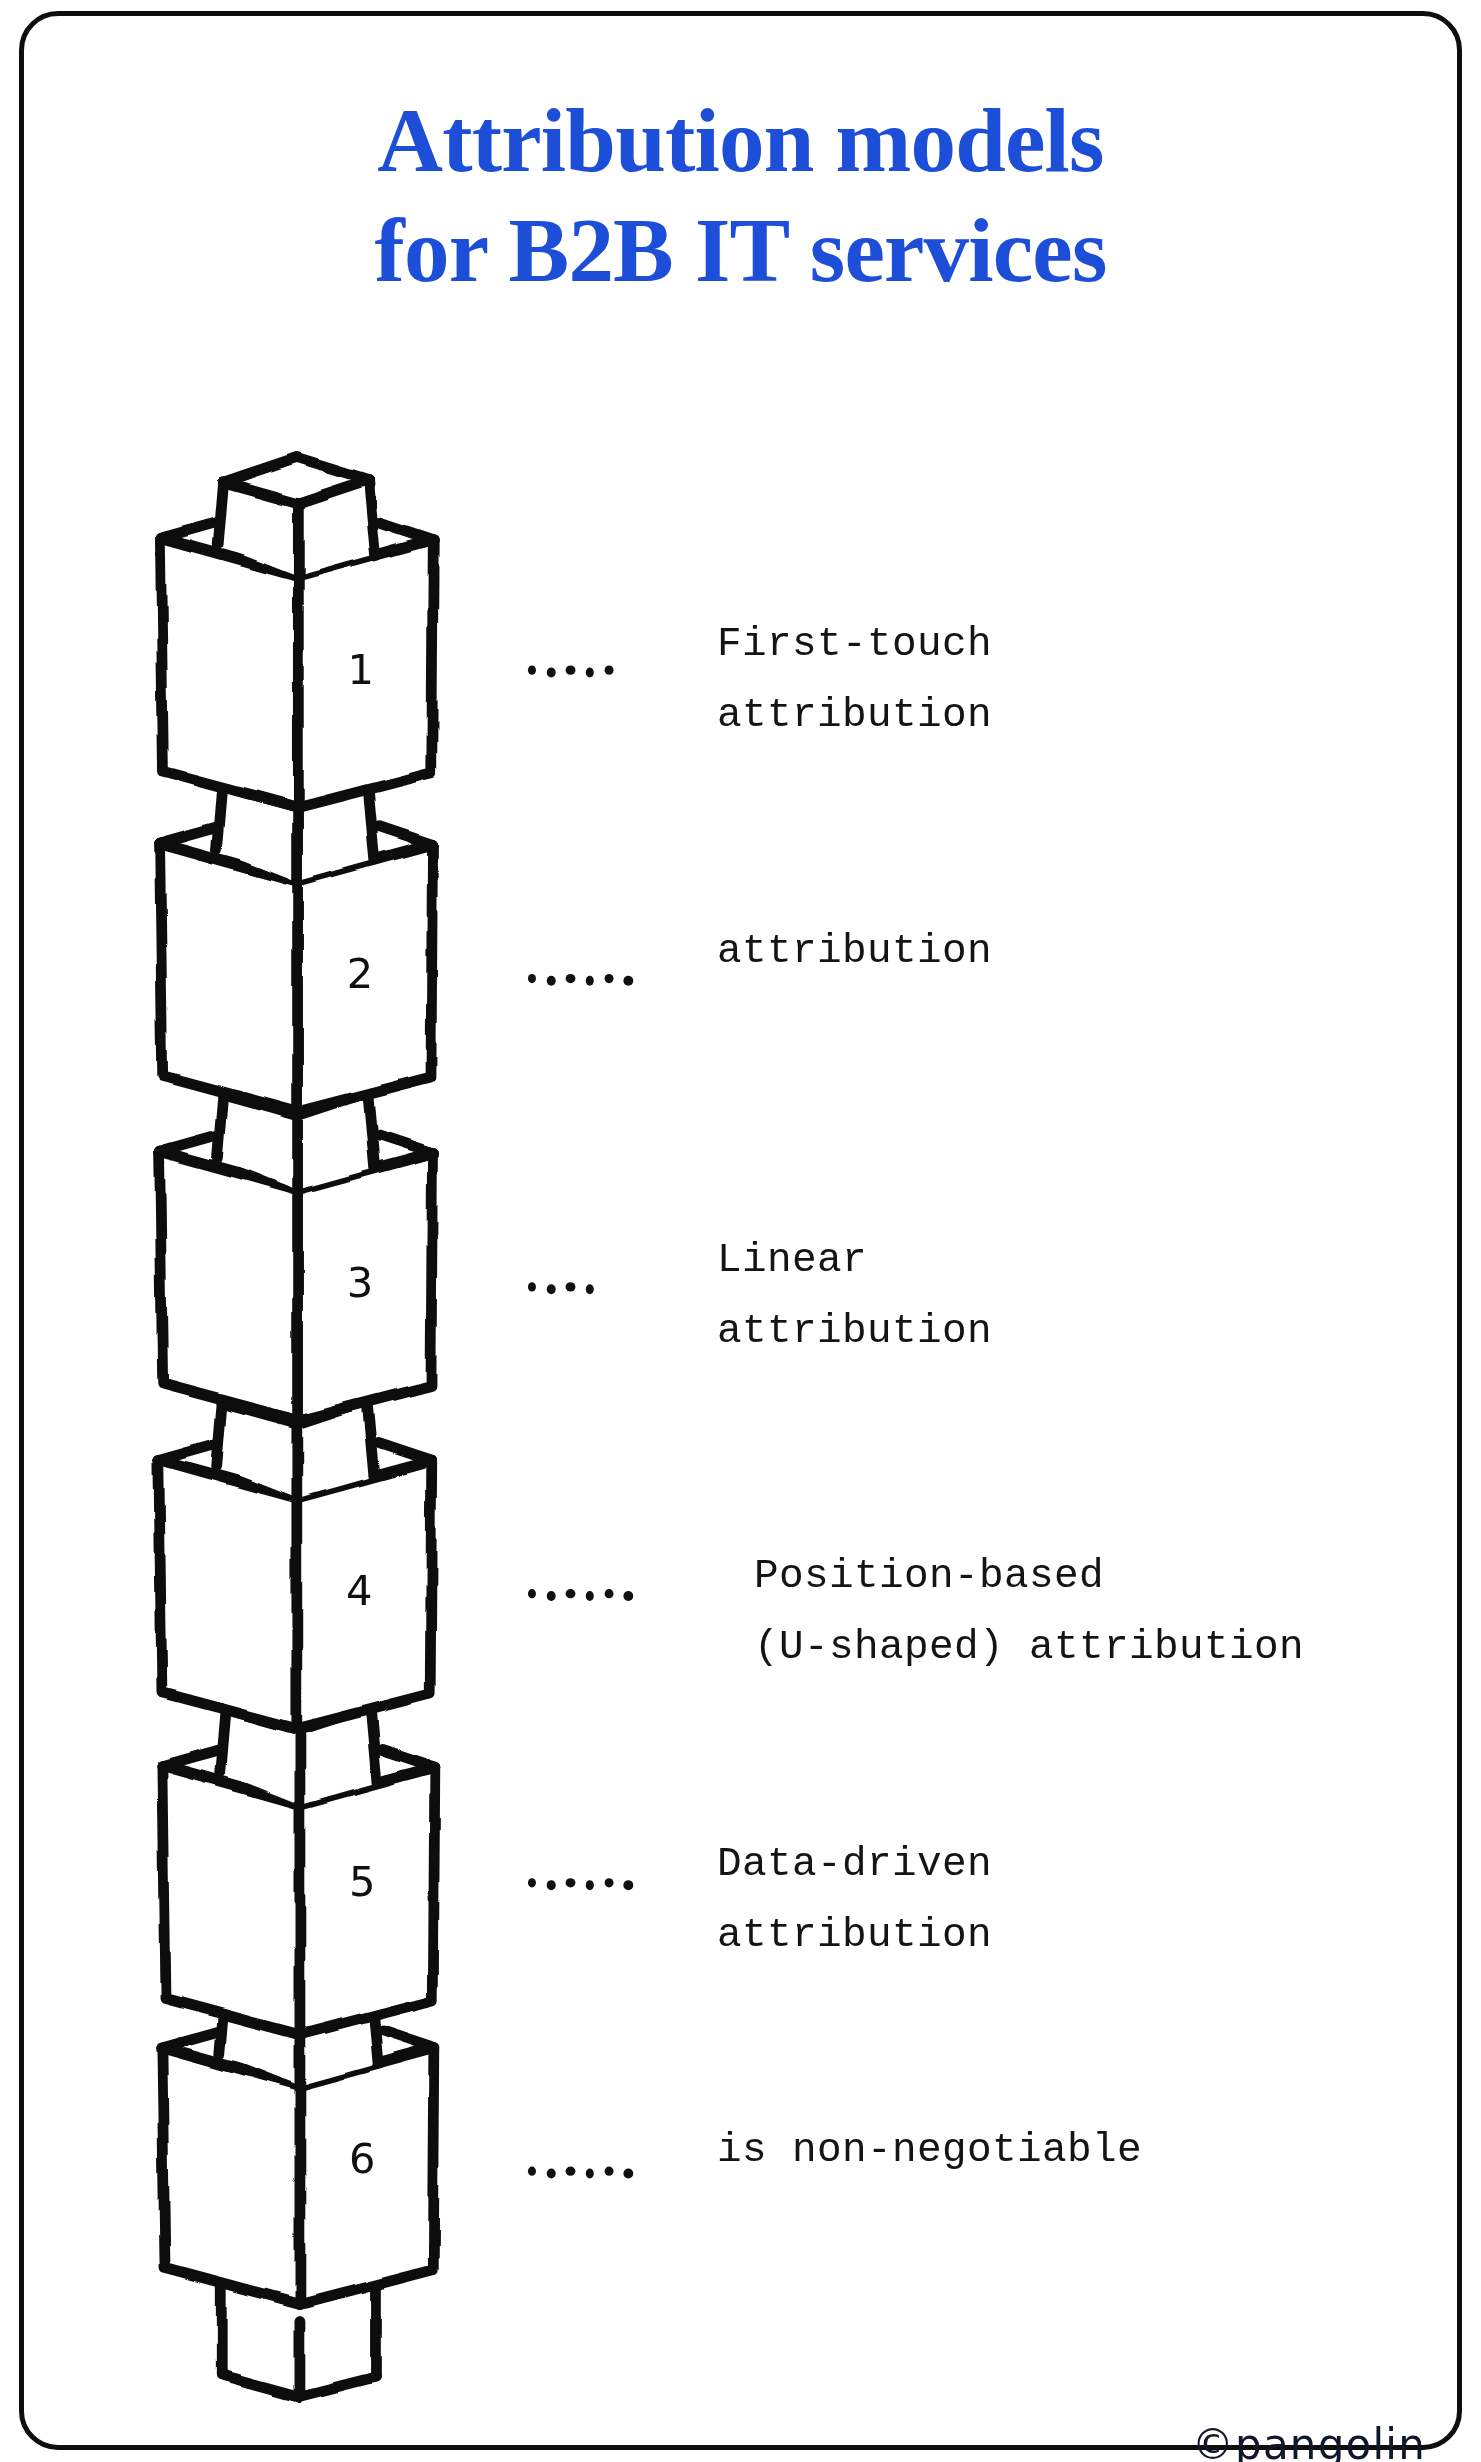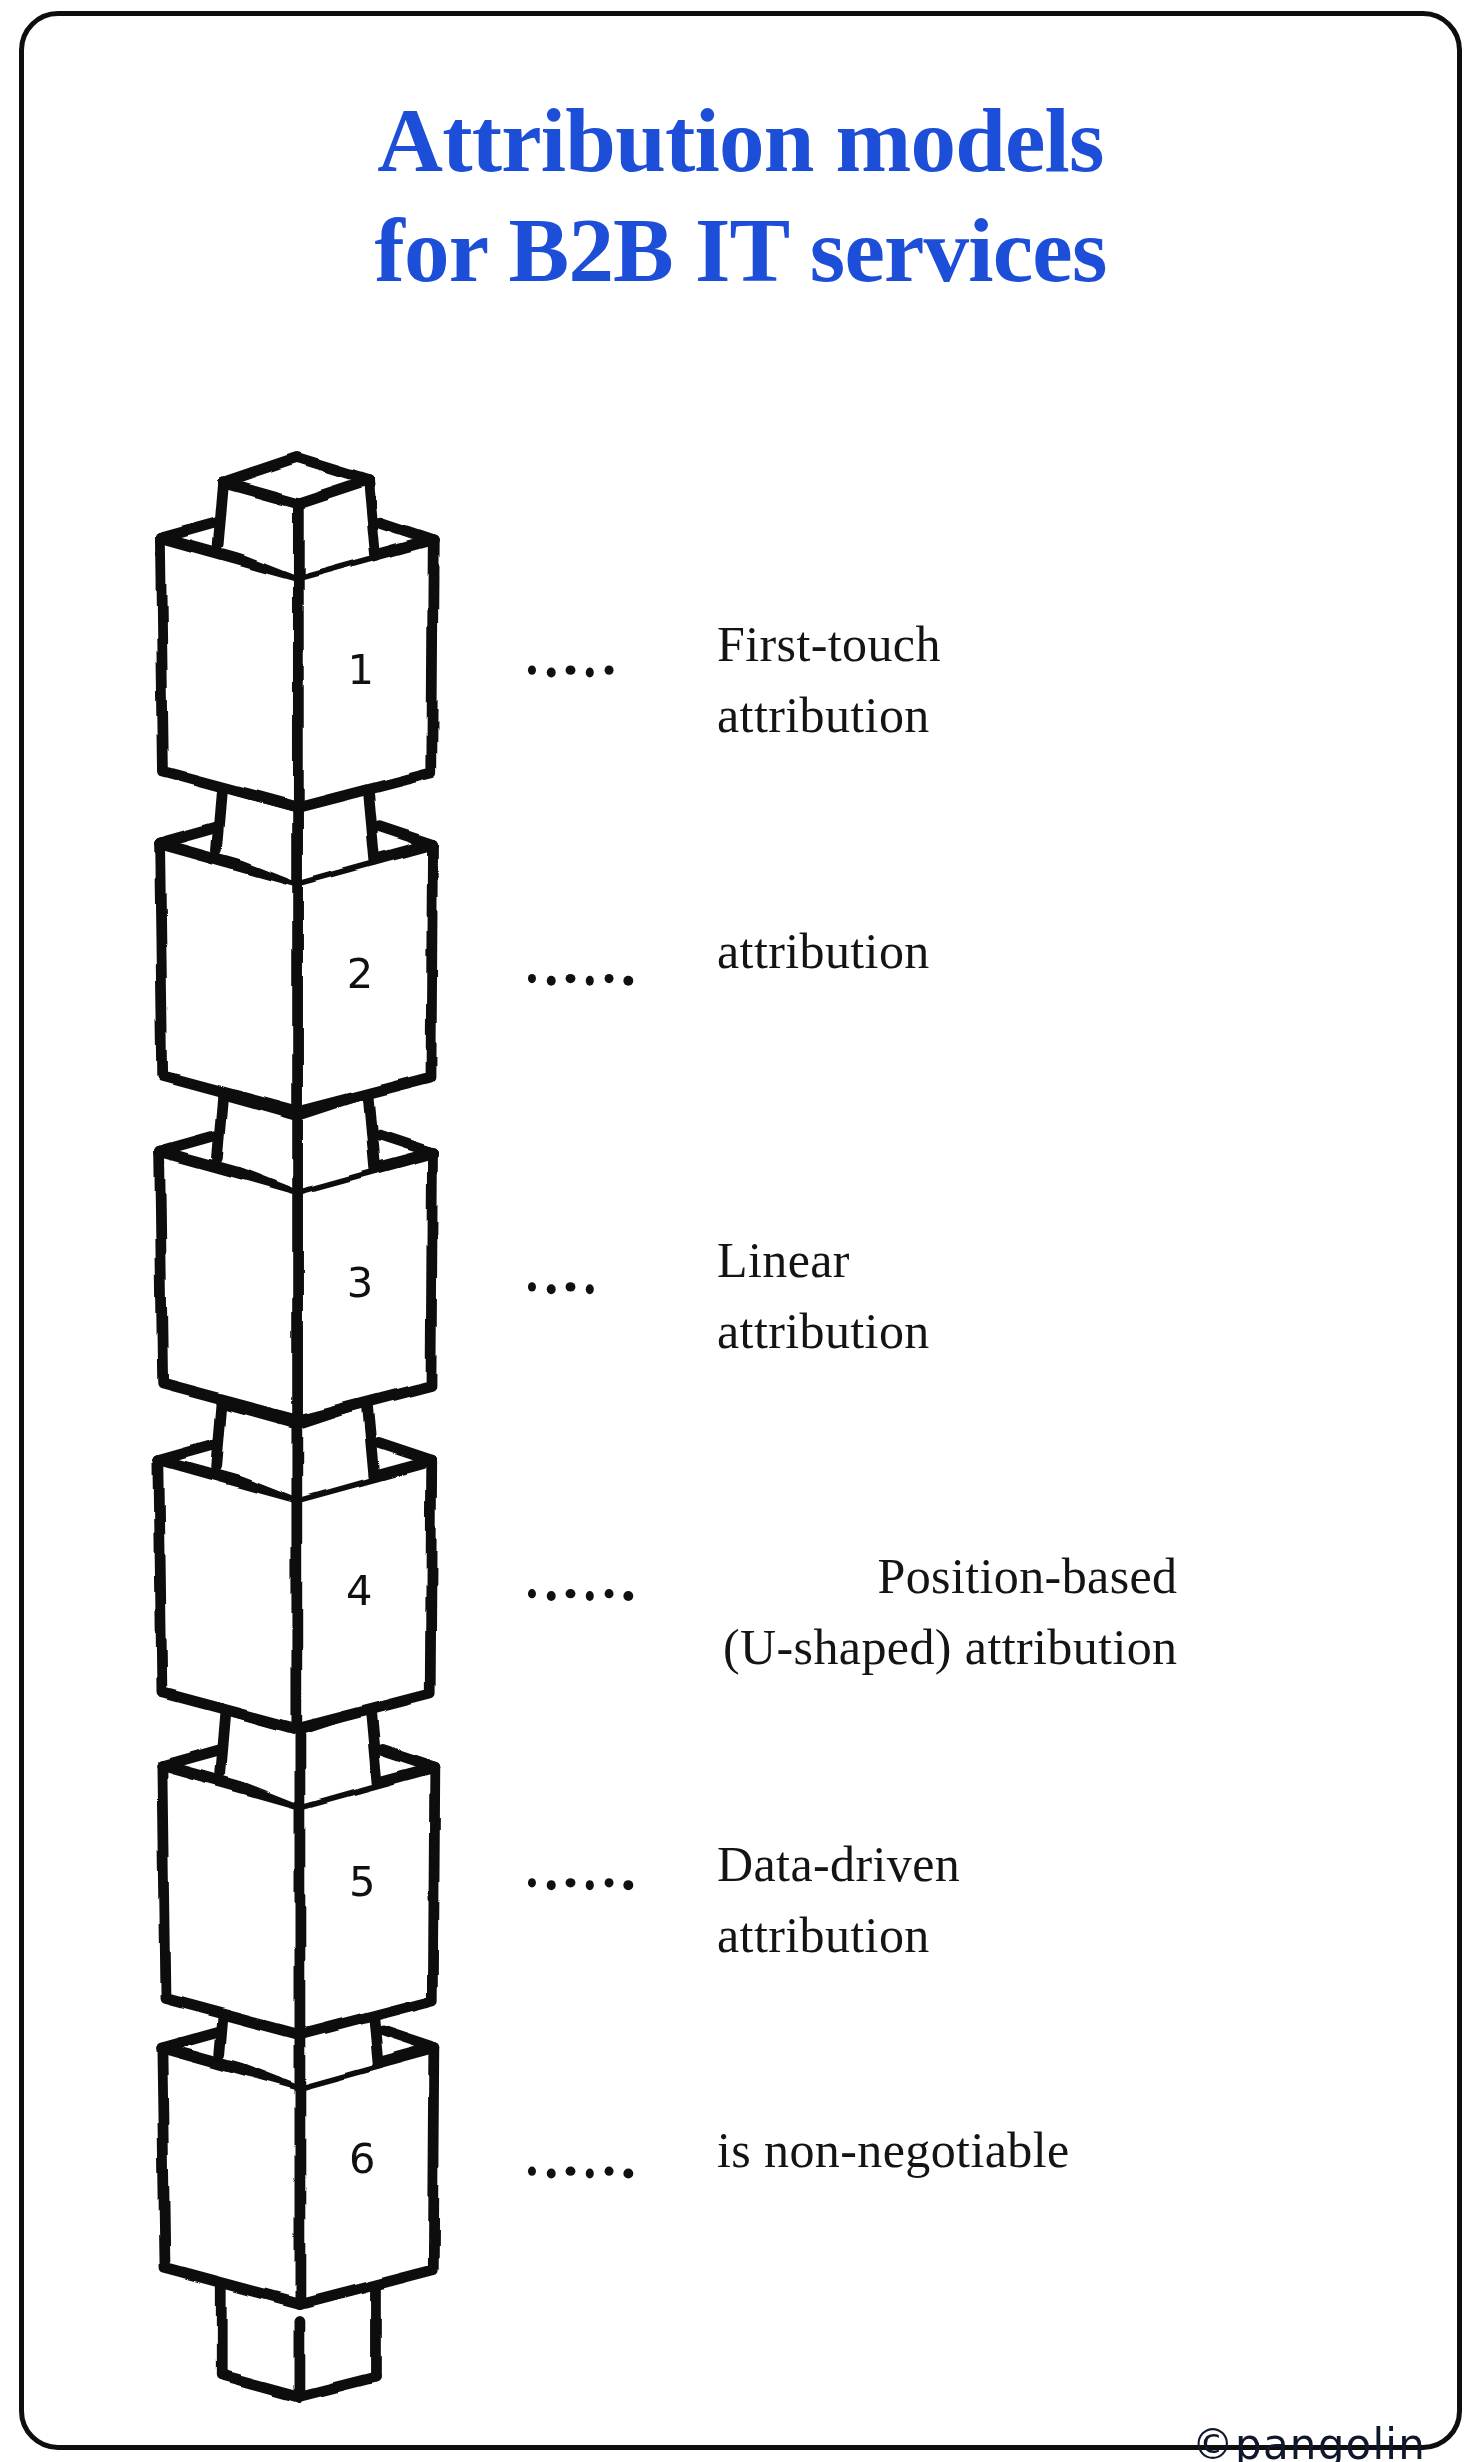--- a/index.html
+++ b/index.html
@@ -4,21 +4,21 @@
 <style>
   html,body{margin:0;padding:0;background:#ffffff;}
   #page{position:relative;width:1481px;height:2462px;background:#ffffff;overflow:hidden;
         font-family:"DejaVu Sans",sans-serif;color:#111;}
   #frame{position:absolute;left:19px;top:10.8px;width:1443px;height:2439px;box-sizing:border-box;
          border:5.4px solid #0e0e0e;border-radius:39px;}
   #title{position:absolute;left:0;right:0;top:86px;text-align:center;
          font-family:"Liberation Serif",serif;font-weight:700;font-size:91px;line-height:110px;
          color:#1d4ed8;letter-spacing:-0.8px;}
   #tower{position:absolute;left:0;top:0;}
-  .label{position:absolute;font-family:Liberation Serif, serif;font-size:50px;line-height:71px;
+  .label{position:absolute;font-family:Liberation Mono, monospace;font-size:41px;line-height:71px;
          color:#141414;letter-spacing:0.4px;white-space:nowrap;}
   #watermark{position:absolute;right:55px;top:2389px;font-size:42px;color:#0f172a;
              letter-spacing:1.2px;font-family:"DejaVu Sans",sans-serif;margin-top:31px;}
 </style>
 </head>
 <body>
 
 <div id="page">
   <div id="frame"></div>
 
@@ -225,21 +225,21 @@
         <div>First-touch</div>
         <div>attribution</div>
       </div>
       <div class="label" style="left: 717px; top: 916px;">
         <div>attribution</div>
       </div>
       <div class="label" style="left: 717px; top: 1225px;">
         <div>Linear</div>
         <div>attribution</div>
       </div>
-      <div class="label" style="left: 723px; top: 1541px; text-align: right;">
+      <div class="label" style="left: 754px; top: 1541px;">
         <div>Position-based</div>
         <div>(U-shaped) attribution</div>
       </div>
       <div class="label" style="left: 717px; top: 1829px;">
         <div>Data-driven</div>
         <div>attribution</div>
       </div>
       <div class="label" style="left: 717px; top: 2115px;">
         <div>is non-negotiable</div>
       </div>

